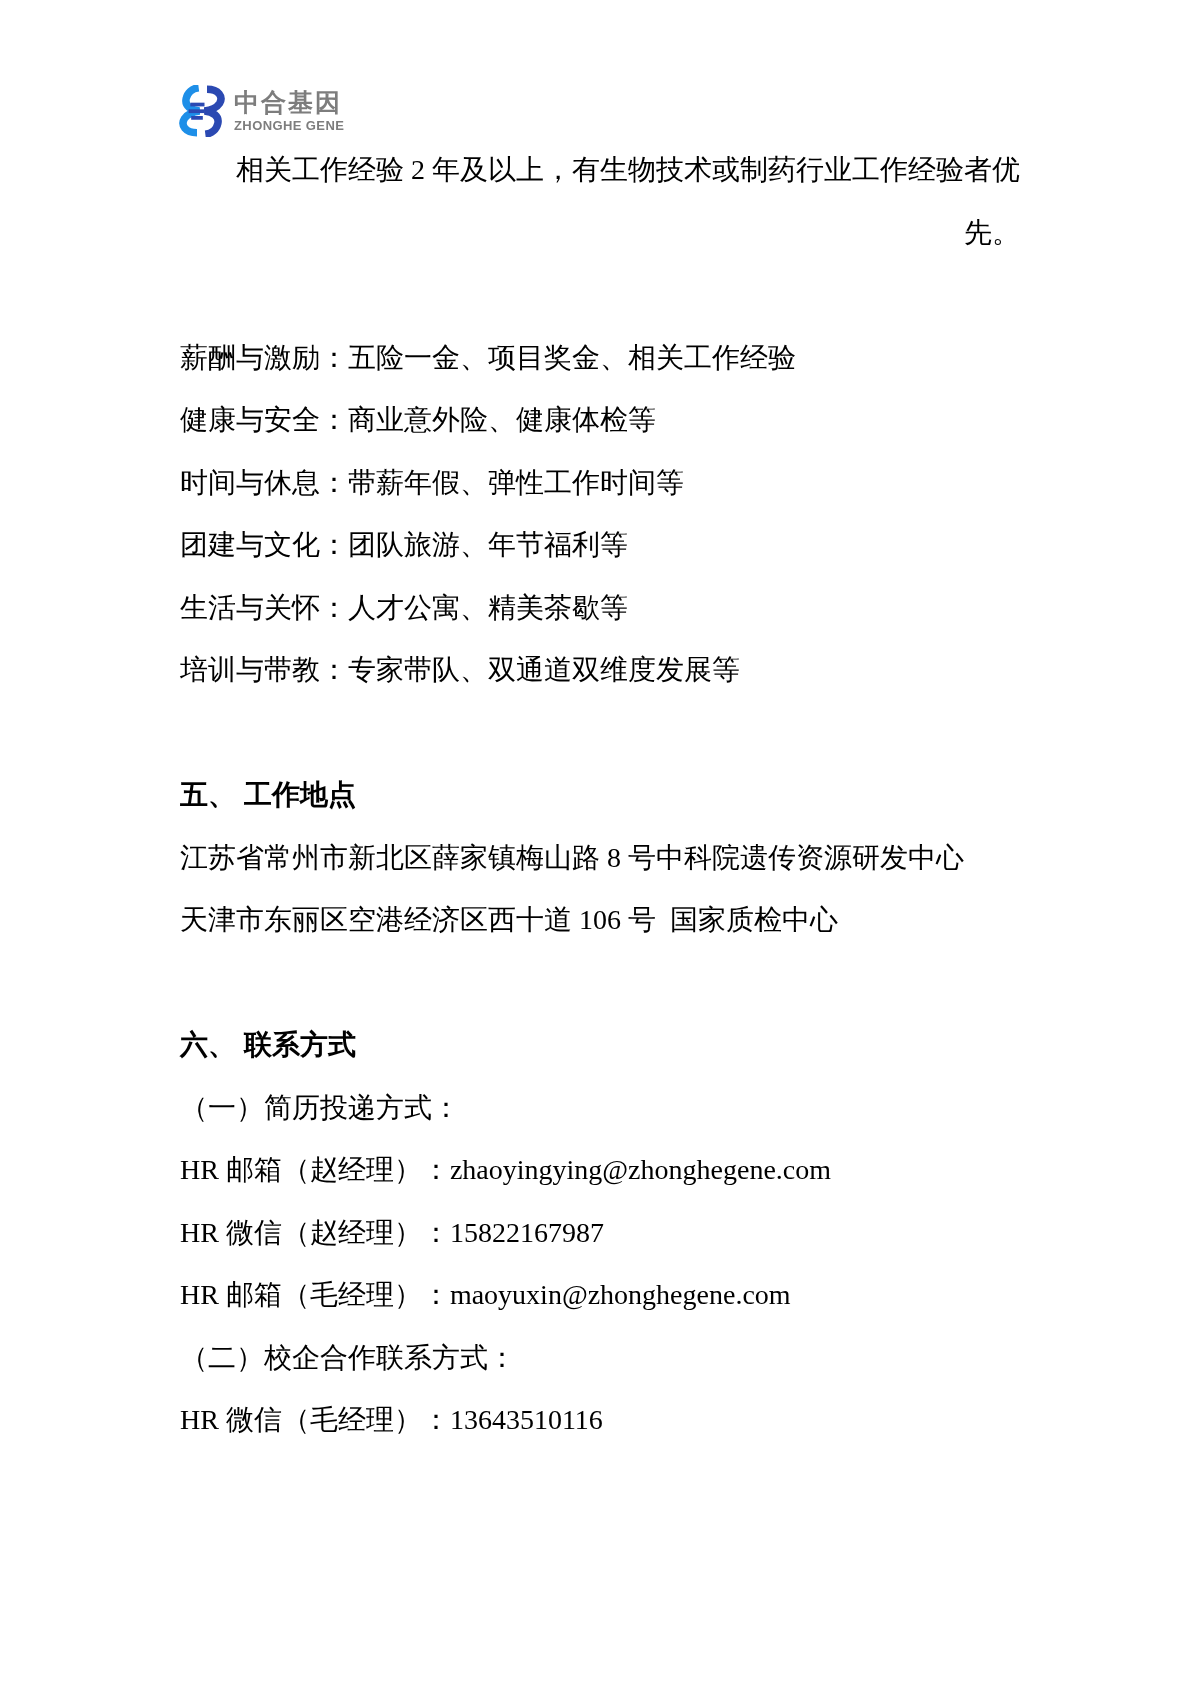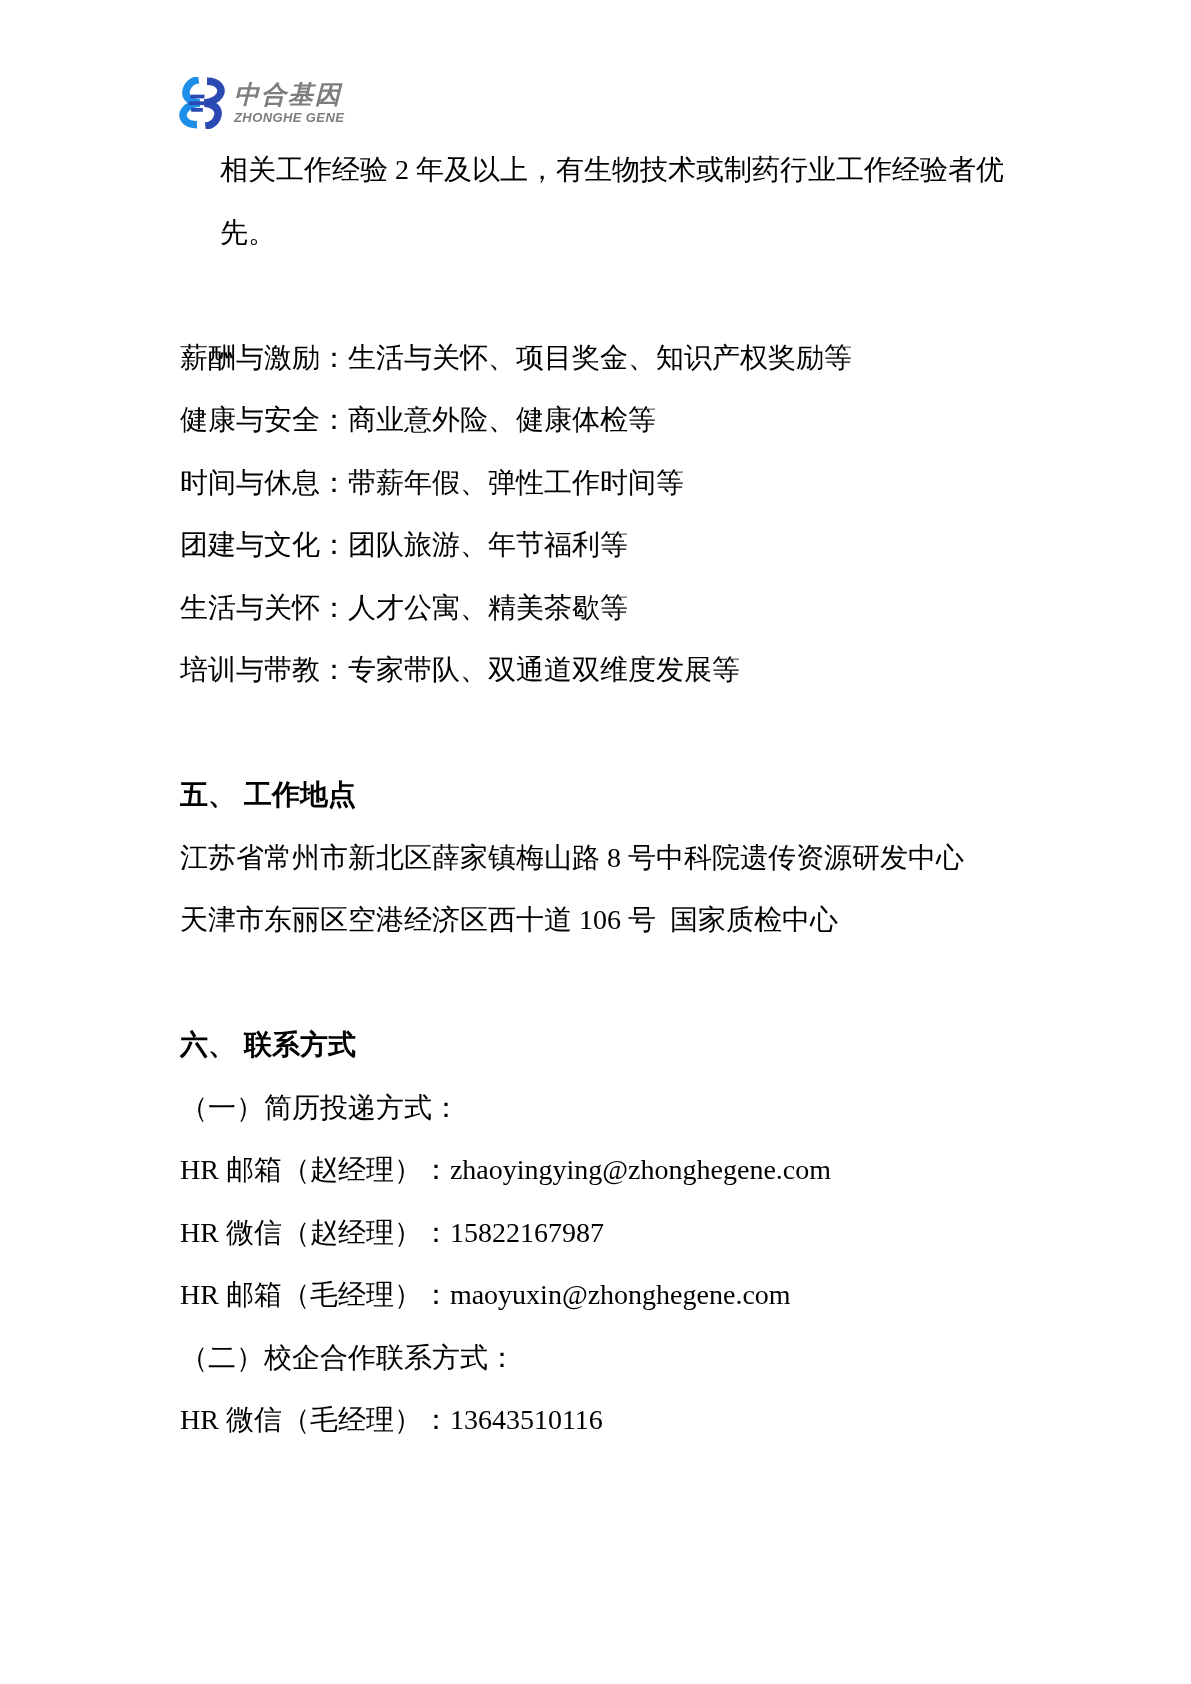--- a/index.html
+++ b/index.html
@@ -9,24 +9,23 @@
     height: 1684px;
     background: #ffffff;
     overflow: hidden;
     font-family: "Liberation Serif", "DejaVu Serif", serif;
     color: #000000;
   }
   
   .logo {
     position: absolute;
     left: 177px;
-    top: 77px;
+    top: 85px;
     display: flex;
     align-items: center;
-    font-style: italic;
   }
   .logo-icon { display: block; }
   .logo-text { margin-left: 7px; font-family: "Liberation Sans", "DejaVu Sans", sans-serif; }
   .logo-cn {
     font-size: 25px;
     font-weight: bold;
     letter-spacing: 2px;
     line-height: 1.1;
     color: #7d7d7d;
   }
@@ -41,21 +40,21 @@
   .doc-body {
     position: absolute;
     left: 180px;
     top: 139px;
     width: 840px;
     font-size: 28px;
     line-height: 62.5px;
   }
   .line { margin: 0; white-space: pre; }
   .blank { height: 62.5px; }
-  .indent { margin-left: 40px; }
+  .indent { margin-left: 25px; text-align: right; }
   .heading { font-weight: bold; }
   .heading .sec-title { margin-left: 8px; }
 </style>
 </head>
 <body>
 
 <div class="page">
 
   <header class="logo">
     <svg class="logo-icon" width="50" height="52" viewBox="0 0 60 62" aria-hidden="true">
@@ -71,21 +70,21 @@
     </div>
   </header>
 
   <main class="doc-body">
 
     <p class="line indent">相关工作经验 2 年及以上，有生物技术或制药行业工作经验者优</p>
     <p class="line indent">先。</p>
 
     <p class="line blank"></p>
 
-    <p class="line">薪酬与激励：生活与关怀、项目奖金、知识产权奖励等</p>
+    <p class="line">薪酬与激励：五险一金、项目奖金、相关工作经验</p>
     <p class="line">健康与安全：商业意外险、健康体检等</p>
     <p class="line">时间与休息：带薪年假、弹性工作时间等</p>
     <p class="line">团建与文化：团队旅游、年节福利等</p>
     <p class="line">生活与关怀：人才公寓、精美茶歇等</p>
     <p class="line">培训与带教：专家带队、双通道双维度发展等</p>
 
     <p class="line blank"></p>
 
     <p class="line heading"><span>五、</span><span class="sec-title">工作地点</span></p>
     <p class="line">江苏省常州市新北区薛家镇梅山路 8 号中科院遗传资源研发中心</p>

